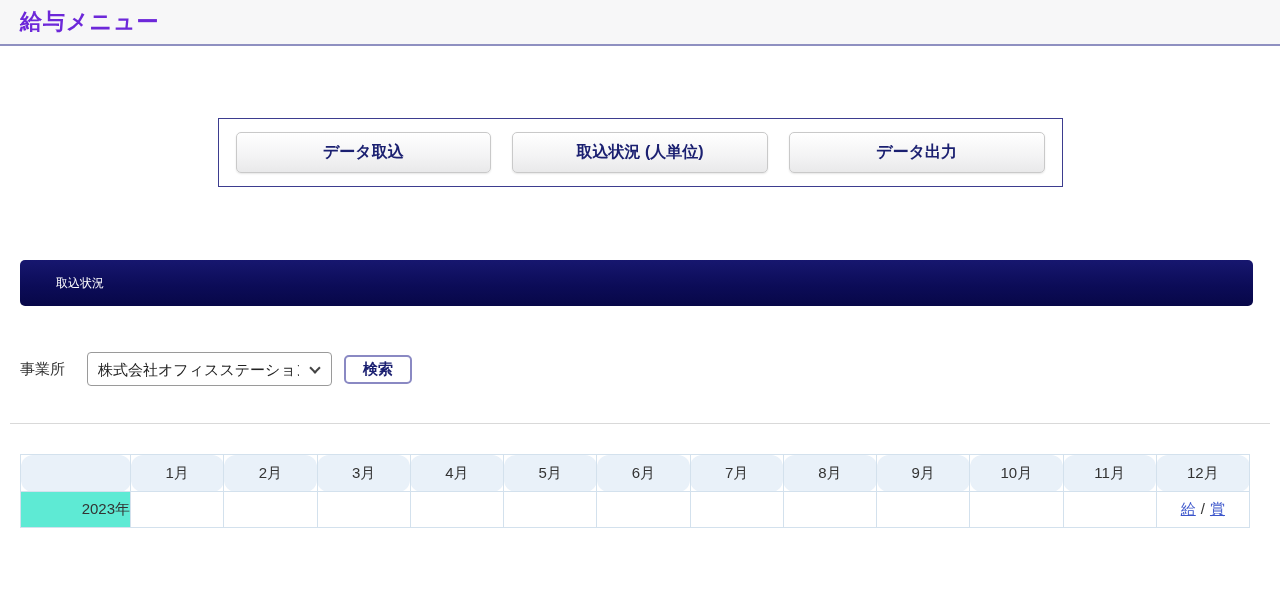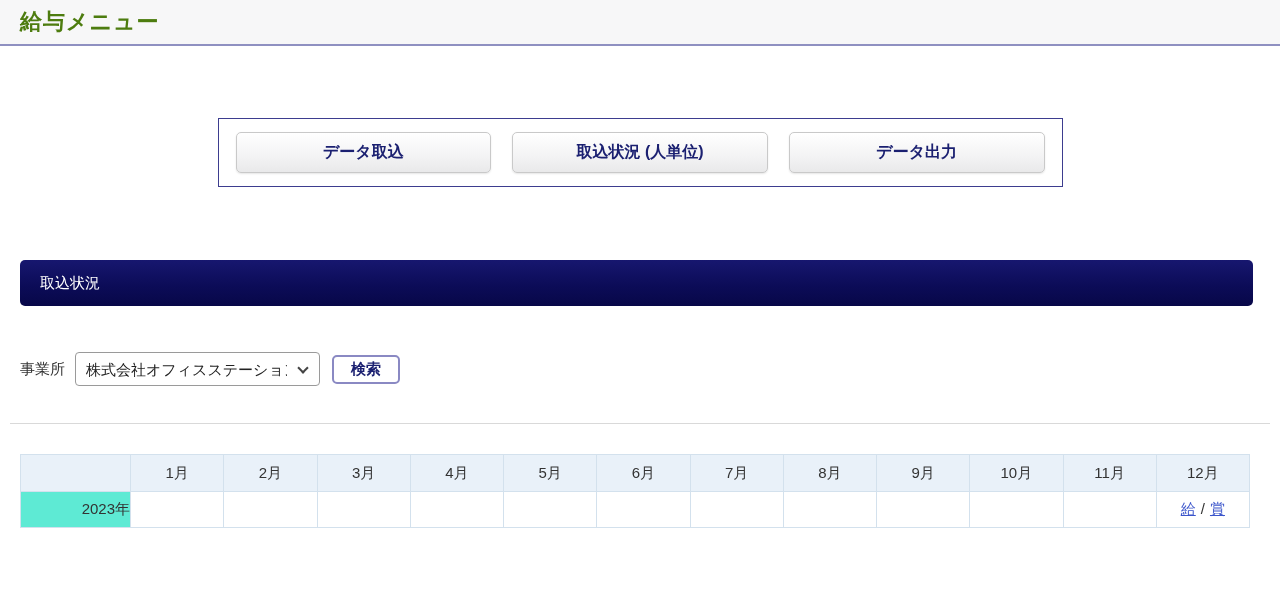--- a/index.html
+++ b/index.html
@@ -16,21 +16,21 @@
     height: 46px;
     background: #f7f7f8;
     border-bottom: 2px solid #8f90c1;
     display: flex;
     align-items: center;
     padding-left: 20px;
   }
   .page-title {
     font-size: 22px;
     font-weight: bold;
-    color: #4d7c0f;
+    color: #6d28d9;
     letter-spacing: 1px;
   }
 
   
   .btn-box {
     width: 845px;
     height: 69px;
     margin: 72px auto 0;
     border: 1px solid #3d3d8f;
     display: flex;
@@ -53,33 +53,33 @@
   }
 
   
   .section-banner {
     width: 1233px;
     height: 46px;
     margin: 73px 0 0 20px;
     border-radius: 5px;
     background: linear-gradient(180deg, #17176f 0%, #0c0c58 55%, #070748 100%);
     color: #ffffff;
-    font-size: 15px;
+    font-size: 12px;
     line-height: 46px;
-    padding-left: 20px;
+    padding-left: 36px;
   }
 
   
   .filter-row {
     margin: 46px 0 0 20px;
     display: flex;
     align-items: center;
     font-size: 15px;
   }
-  .filter-label { color: #333; margin-right: 10px; }
+  .filter-label { color: #333; margin-right: 22px; }
   .select-wrap { position: relative; display: inline-block; }
   .office-select {
     appearance: none;
     -webkit-appearance: none;
     width: 245px;
     height: 34px;
     padding: 0 32px 0 10px;
     border: 1px solid #9a9a9a;
     border-radius: 4px;
     background: #ffffff;
@@ -129,21 +129,21 @@
     color: #333333;
   }
   .status-table col.year-col { width: 110px; }
   .status-table th, .status-table td {
     border: 1px solid #d3e1ed;
     text-align: center;
     font-weight: normal;
     height: 36px;
     vertical-align: middle;
   }
-  .status-table thead th { background: #e9f1f9; height: 37px; }
+  .status-table thead th { background: #e9f1f9; height: 37px; border-radius: 12px; }
   .status-table tbody th.year-cell { background: #5eead4; text-align: right; }
   .status-table a {
     color: #3b55cb;
     text-decoration: underline;
     cursor: pointer;
   }
   .sep { color: #333333; margin: 0 5px; }
   .red-box {
     display: inline-block;
     border: 3px solid #e60012;

